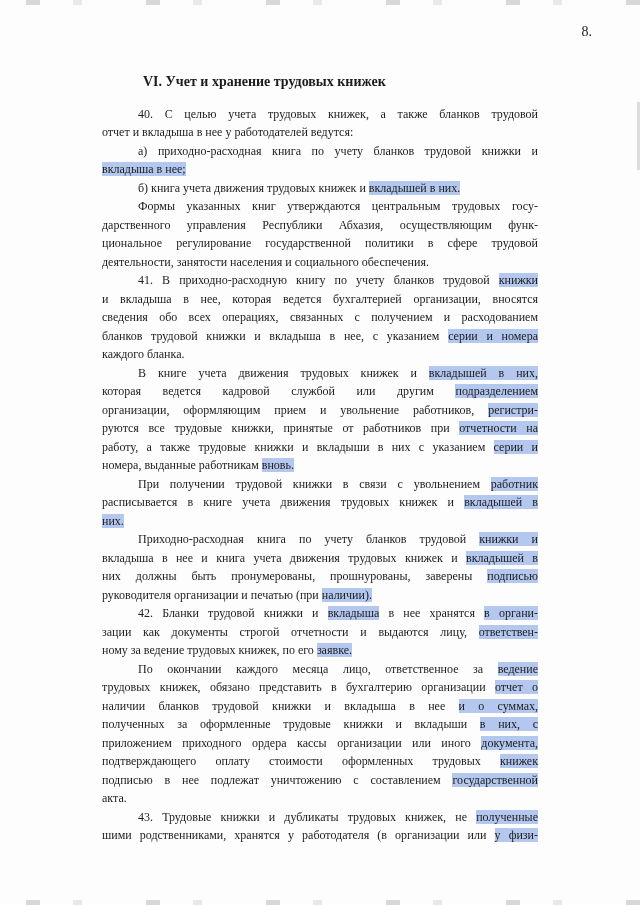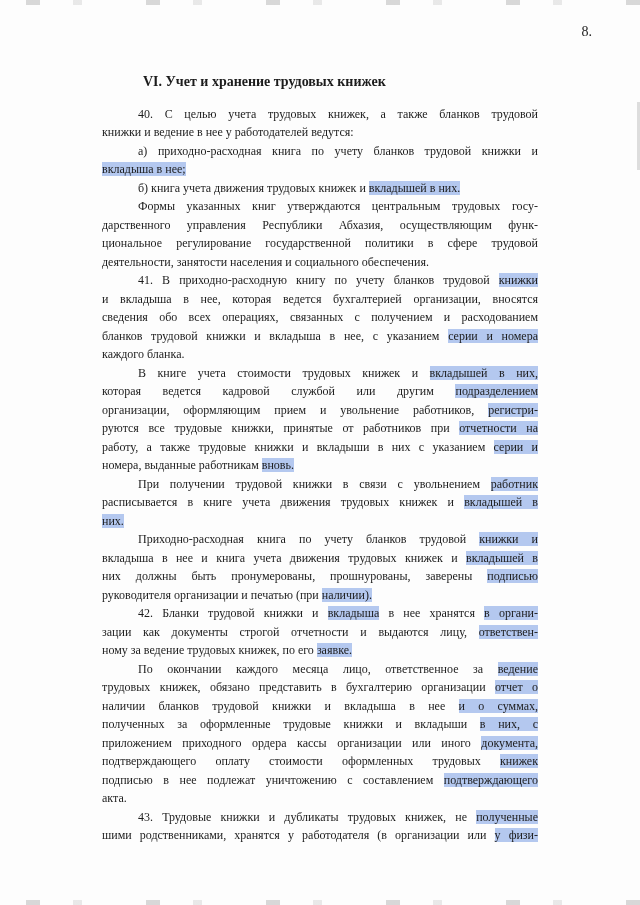--- a/index.html
+++ b/index.html
@@ -70,21 +70,21 @@
 
 <div>
   <div class="scan-artifact-top"></div>
   <div class="scan-artifact-right"></div>
   <div class="page-number">8.</div>
   <div class="content">
     <h1 class="heading">VI. Учет и хранение трудовых книжек</h1>
     <div>
         <div class="para">
           <div class="line first"><span>40. С целью учета трудовых книжек, а также бланков трудовой</span></div>
-          <div class="line last"><span>книжки и ведение в нее у работодателей ведутся:</span></div>
+          <div class="line last"><span>отчет и вкладыша в нее у работодателей ведутся:</span></div>
         </div>
         <div class="para">
           <div class="line first"><span>а) приходно-расходная книга по учету бланков трудовой книжки и</span></div>
           <div class="line last"><span class="hl">вкладыша в нее;</span></div>
         </div>
         <div class="para">
           <div class="line first last"><span>б) книга учета движения трудовых книжек и </span><span class="hl">вкладышей в них.</span></div>
         </div>
         <div class="para">
           <div class="line first"><span>Формы указанных книг утверждаются центральным трудовых госу-</span></div>
@@ -93,21 +93,21 @@
           <div class="line last"><span>деятельности, занятости населения и социального обеспечения.</span></div>
         </div>
         <div class="para">
           <div class="line first"><span>41. В приходно-расходную книгу по учету бланков трудовой </span><span class="hl">книжки</span></div>
           <div class="line"><span>и вкладыша в нее, которая ведется бухгалтерией организации, вносятся</span></div>
           <div class="line"><span>сведения обо всех операциях, связанных с получением и расходованием</span></div>
           <div class="line"><span>бланков трудовой книжки и вкладыша в нее, с указанием </span><span class="hl">серии и номера</span></div>
           <div class="line last"><span>каждого бланка.</span></div>
         </div>
         <div class="para">
-          <div class="line first"><span>В книге учета стоимости трудовых книжек и </span><span class="hl">вкладышей в них,</span></div>
+          <div class="line first"><span>В книге учета движения трудовых книжек и </span><span class="hl">вкладышей в них,</span></div>
           <div class="line"><span>которая ведется кадровой службой или другим </span><span class="hl">подразделением</span></div>
           <div class="line"><span>организации, оформляющим прием и увольнение работников, </span><span class="hl">регистри-</span></div>
           <div class="line"><span>руются все трудовые книжки, принятые от работников при </span><span class="hl">отчетности на</span></div>
           <div class="line"><span>работу, а также трудовые книжки и вкладыши в них с указанием </span><span class="hl">серии и</span></div>
           <div class="line last"><span>номера, выданные работникам </span><span class="hl">вновь.</span></div>
         </div>
         <div class="para">
           <div class="line first"><span>При получении трудовой книжки в связи с увольнением </span><span class="hl">работник</span></div>
           <div class="line"><span>расписывается в книге учета движения трудовых книжек и </span><span class="hl">вкладышей в</span></div>
           <div class="line last"><span class="hl">них.</span></div>
@@ -123,21 +123,21 @@
           <div class="line"><span>зации как документы строгой отчетности и выдаются лицу, </span><span class="hl">ответствен-</span></div>
           <div class="line last"><span>ному за ведение трудовых книжек, по его </span><span class="hl">заявке.</span></div>
         </div>
         <div class="para">
           <div class="line first"><span>По окончании каждого месяца лицо, ответственное за </span><span class="hl">ведение</span></div>
           <div class="line"><span>трудовых книжек, обязано представить в бухгалтерию организации </span><span class="hl">отчет о</span></div>
           <div class="line"><span>наличии бланков трудовой книжки и вкладыша в нее </span><span class="hl">и о суммах,</span></div>
           <div class="line"><span>полученных за оформленные трудовые книжки и вкладыши </span><span class="hl">в них, с</span></div>
           <div class="line"><span>приложением приходного ордера кассы организации или иного </span><span class="hl">документа,</span></div>
           <div class="line"><span>подтверждающего оплату стоимости оформленных трудовых </span><span class="hl">книжек</span></div>
-          <div class="line"><span>подписью в нее подлежат уничтожению с составлением </span><span class="hl">подтверждающего</span></div>
+          <div class="line"><span>подписью в нее подлежат уничтожению с составлением </span><span class="hl">государственной</span></div>
           <div class="line last"><span>акта.</span></div>
         </div>
         <div class="para">
           <div class="line first"><span>43. Трудовые книжки и дубликаты трудовых книжек, не </span><span class="hl">полученные</span></div>
           <div class="line"><span>шими родственниками, хранятся у работодателя (в организации или </span><span class="hl">у физи-</span></div>
         </div>
       </div>
   </div>
   <div class="scan-artifact-bottom"></div>
 </div>

